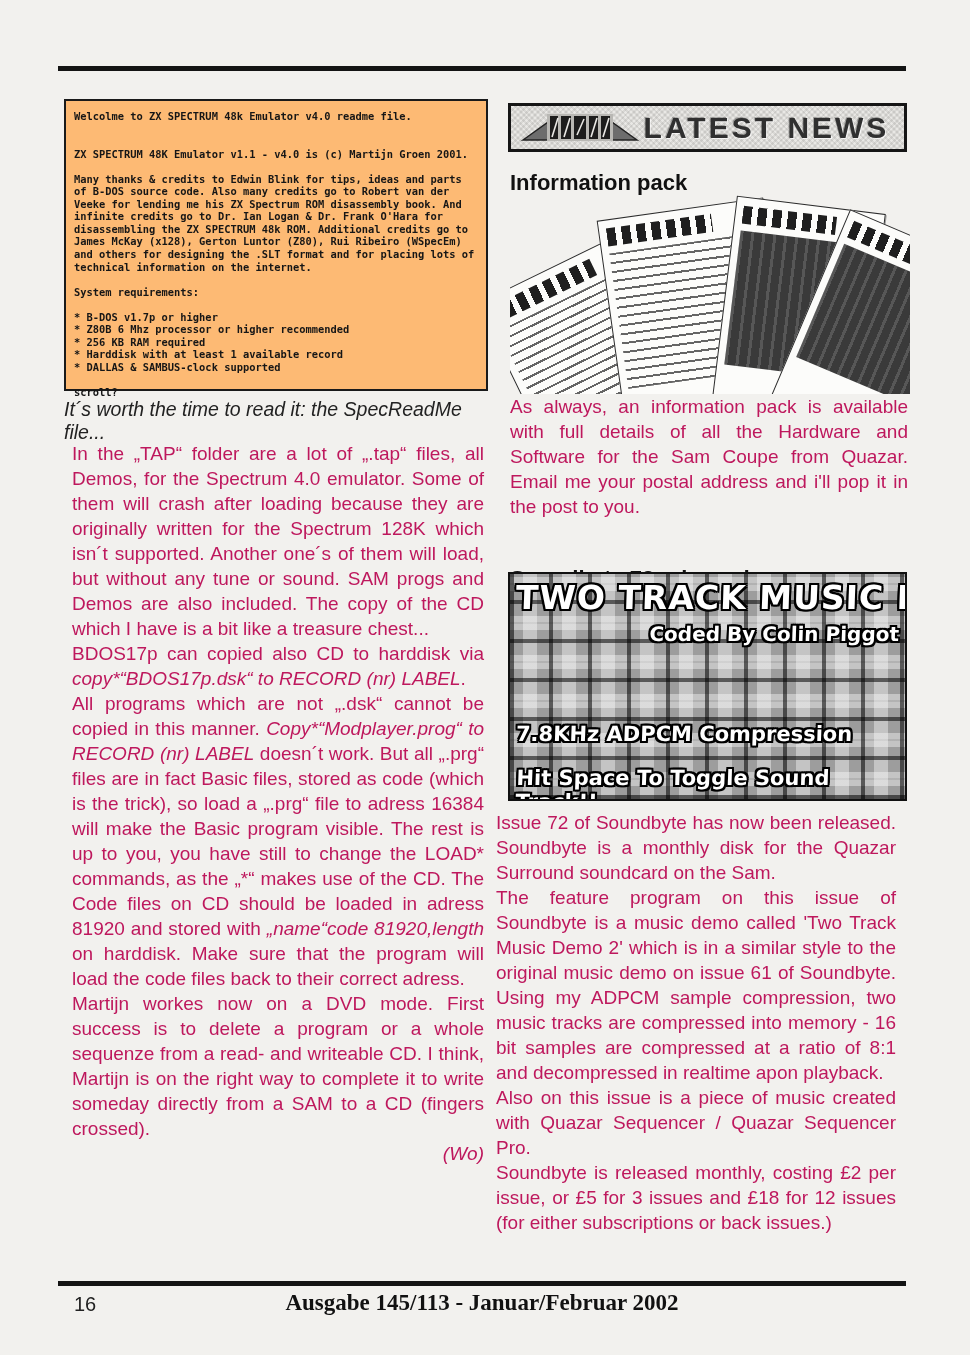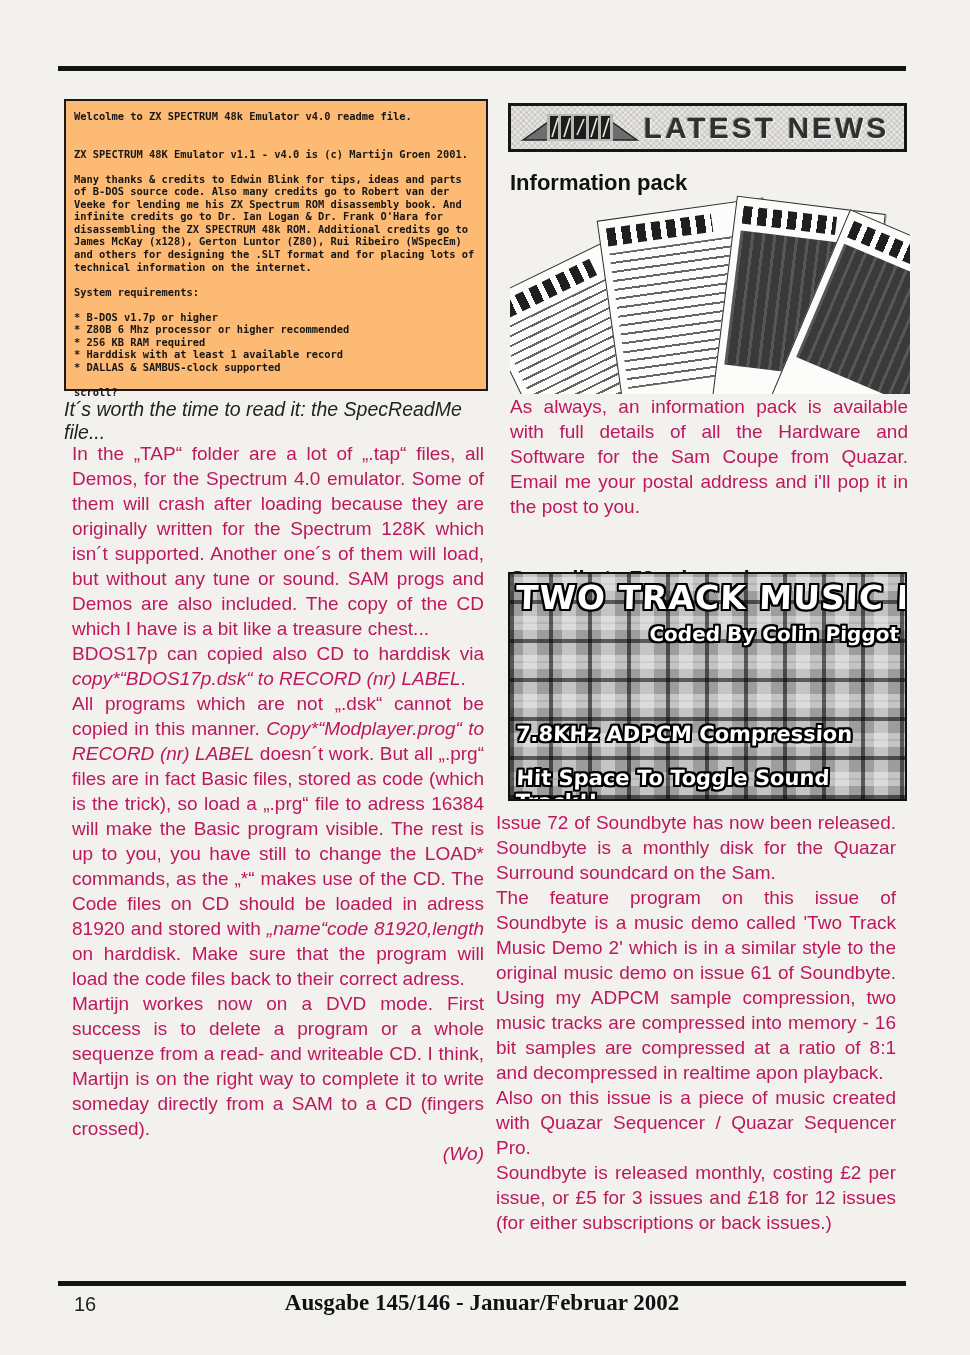--- a/index.html
+++ b/index.html
@@ -220,15 +220,15 @@
 
   <div id="rc-body2" class="bodycopy">
     <p>Issue 72 of Soundbyte has now been released. Soundbyte is a monthly disk for the Quazar Surround soundcard on the Sam.</p>
     <p>The feature program on this issue of Soundbyte is a music demo called 'Two Track Music Demo 2' which is in a similar style to the original music demo on issue 61 of Soundbyte. Using my ADPCM sample compression, two music tracks are compressed into memory - 16 bit samples are compressed at a ratio of 8:1 and decompressed in realtime apon playback.</p>
     <p>Also on this issue is a piece of music created with Quazar Sequencer / Quazar Sequencer Pro.</p>
     <p>Soundbyte is released monthly, costing £2 per issue, or £5 for 3 issues and £18 for 12 issues (for either subscriptions or back issues.)</p>
   </div>
 
   <div id="rule-bottom" class="rule"></div>
   <div id="footer-page-number">16</div>
-  <div id="footer-issue">Ausgabe 145/146 - Januar/Februar 2002</div>
+  <div id="footer-issue">Ausgabe 145/113 - Januar/Februar 2002</div>
 
 </div>
 
 </body></html>

